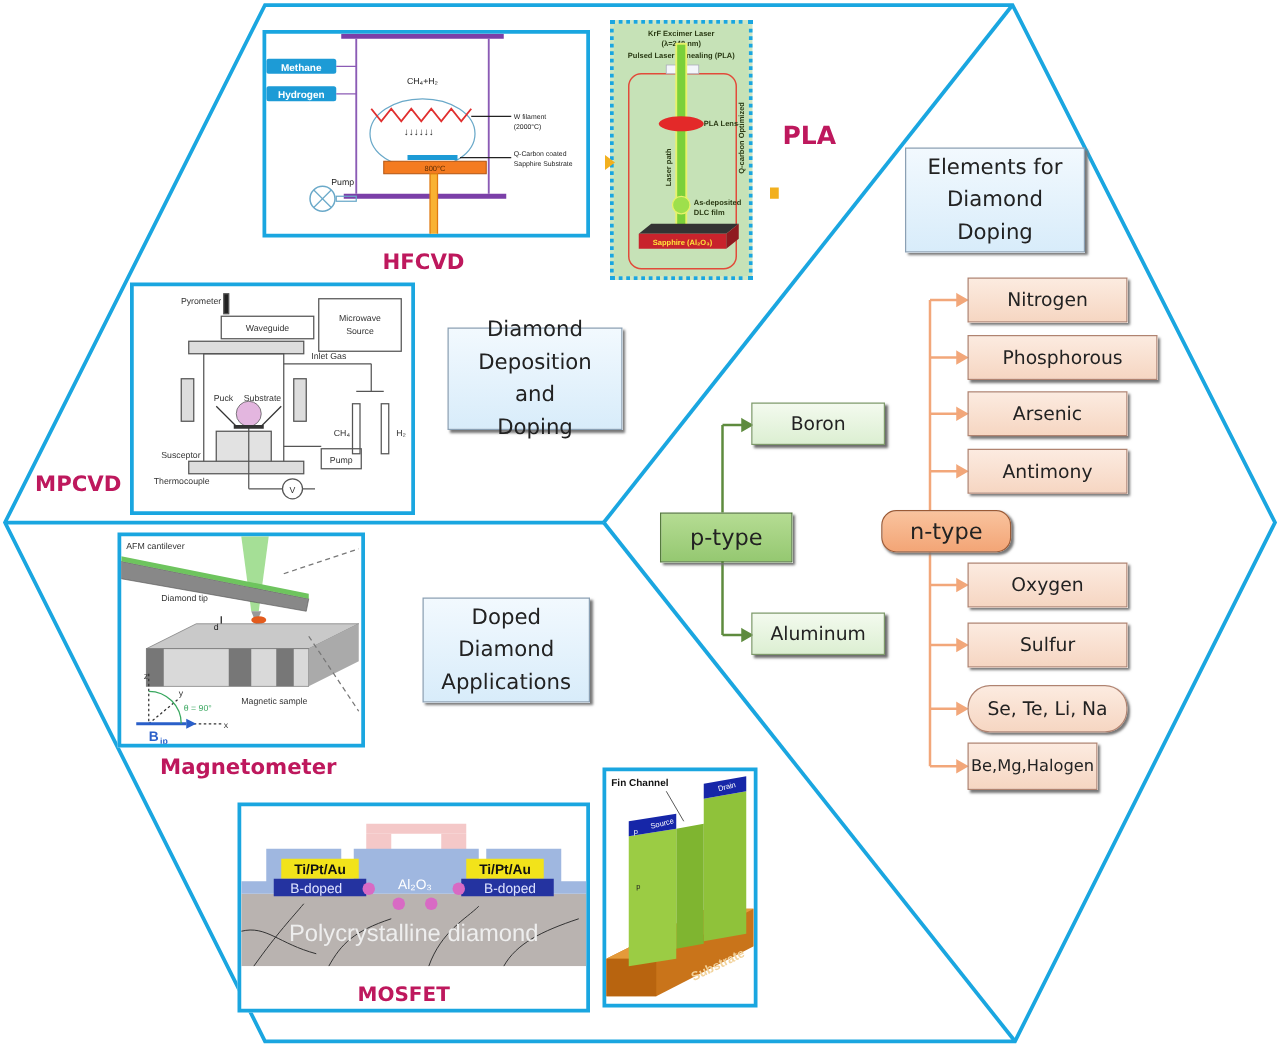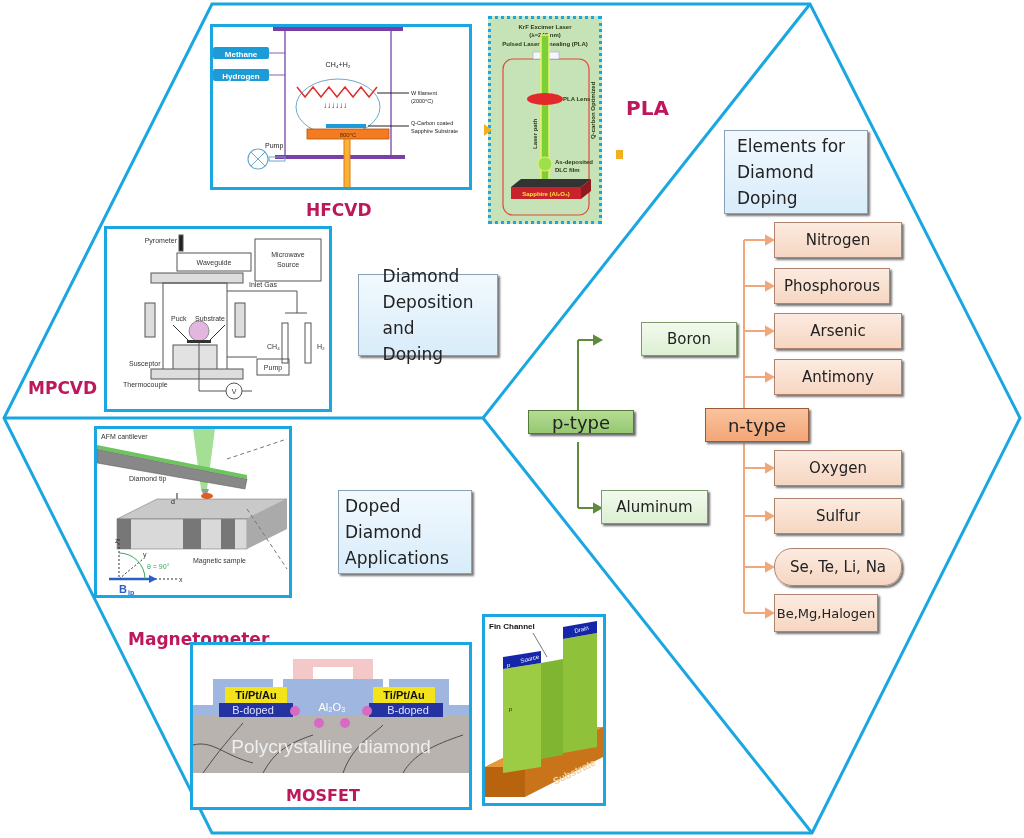--- a/index.html
+++ b/index.html
@@ -1,21 +1,21 @@
 <!DOCTYPE html>
 <html><head>
 <meta charset="utf-8">
 <style>
   html,body{margin:0;padding:0;background:#fff;}
   body{width:1024px;height:838px;position:relative;overflow:hidden;font-family:"Liberation Sans",sans-serif;}
   #frame{position:absolute;left:0;top:0;width:1024px;height:838px;}
   .abs{position:absolute;}
   .panel{position:absolute;border:3px solid #1aa6e0;background:#fff;box-sizing:border-box;}
   .caption{position:absolute;font-family:"DejaVu Sans",sans-serif;font-weight:bold;color:#be185d;white-space:nowrap;}
-  .bluebox{position:absolute;background:linear-gradient(#f2f9fe,#d8ecfa);border:1px solid #8aa0b4;box-shadow:2px 2px 2px #777;color:#222;text-align:left;font-family:"DejaVu Sans",sans-serif;font-size:17px;line-height:26px;display:flex;align-items:center;justify-content:center;box-sizing:border-box;margin-top:12px;}
+  .bluebox{position:absolute;background:linear-gradient(#f2f9fe,#d8ecfa);border:1px solid #8aa0b4;box-shadow:2px 2px 2px #777;color:#222;text-align:center;font-family:"DejaVu Sans",sans-serif;font-size:17px;line-height:26px;display:flex;align-items:center;justify-content:center;box-sizing:border-box;}
   .gbox{position:absolute;background:linear-gradient(#f3faee,#dcefd2);border:1px solid #7d9a6a;box-shadow:2px 2px 2px #6d6d6d;color:#222;font-family:"DejaVu Sans",sans-serif;font-size:15px;display:flex;align-items:center;justify-content:center;box-sizing:border-box;}
   .gmain{background:linear-gradient(#b5dc93,#95c871);font-size:18px;border-color:#557a3e;}
   .obox{position:absolute;background:linear-gradient(#fcebe0,#f6d6c2);border:1px solid #b08370;box-shadow:2px 2px 2px #777;color:#222;font-family:"DejaVu Sans",sans-serif;font-size:15px;display:flex;align-items:center;justify-content:center;box-sizing:border-box;white-space:nowrap;}
   .omain{background:linear-gradient(#f9c39e,#f3a576);font-size:18px;border-color:#9a5a36;}
   svg text{font-family:"Liberation Sans",sans-serif;}
 </style>
 </head>
 <body>
 
 <svg id="frame" viewBox="0 0 1024 838">
@@ -168,21 +168,21 @@
     <text x="4" y="10" font-size="7" fill="#333">AFM cantilever</text>
     <text x="96" y="134" font-size="7" fill="#333">Magnetic sample</text>
     <text x="50" y="140" font-size="7" fill="#3aa860">θ = 90°</text>
     <text x="18" y="114" font-size="7" fill="#333">z</text>
     <text x="46" y="128" font-size="7" fill="#333">y</text>
     <text x="82" y="153" font-size="7" fill="#333">x</text>
     <text x="22" y="164" font-size="11" fill="#2a5fc9" font-weight="bold">B</text>
     <text x="31" y="166" font-size="7" fill="#2a5fc9" font-weight="bold">ip</text>
   </svg>
 </div>
-<div class="caption" style="left:128px;top:629px;font-size:17px;">Magnetometer</div>
+<div class="caption" style="left:128px;top:604px;font-size:17px;">Magnetometer</div>
 
 <div class="panel" style="left:190px;top:642px;width:282px;height:168px;">
   <svg width="276" height="128" viewBox="0 0 276 128">
     <rect x="0" y="70" width="276" height="58" fill="#b9b3b0"></rect>
     <path d="M10,128 C30,100 40,90 50,78 M70,128 C80,110 90,100 120,90 M150,128 C160,100 180,90 190,80 M210,128 C220,110 240,100 270,90 M0,100 C20,95 30,110 60,118" stroke="#333" stroke-width="0.8" fill="none"></path>
     <polygon points="100,22 100,14 180,14 180,22" fill="#f4c8c8"></polygon>
     <rect x="100" y="22" width="20" height="20" fill="#f4c8c8"></rect>
     <rect x="160" y="22" width="20" height="20" fill="#f4c8c8"></rect>
     <rect x="90" y="34" width="100" height="36" fill="#9fb7e0"></rect>
     <path d="M0,70 L0,60 L20,60 L20,34 L80,34 L80,70 Z" fill="#9fb7e0"></path>
@@ -251,38 +251,38 @@
       <polygon points="766,512 773,516 766,520"></polygon>
       <line x1="744" y1="567" x2="766" y2="567"></line>
       <polygon points="766,563 773,567 766,571"></polygon>
       <line x1="744" y1="613" x2="766" y2="613"></line>
       <polygon points="766,609 773,613 766,617"></polygon>
       <line x1="744" y1="240" x2="744" y2="408"></line>
       <line x1="744" y1="442" x2="744" y2="613"></line>
     </g>
 </svg>
 
-<div class="gbox gmain" style="left:528px;top:410px;width:106px;height:24px;">
+<div class="gbox gmain" style="left:528px;top:410px;width:106px;height:40px;">
     <span>p-type</span>
   </div>
-<div class="gbox" style="left:601px;top:322px;width:96px;height:34px;margin-left:40px;">
+<div class="gbox" style="left:601px;top:322px;width:107px;height:34px;">
     <span>Boron</span>
   </div>
 <div class="gbox" style="left:601px;top:490px;width:107px;height:34px;">
     <span>Aluminum</span>
   </div>
 
-<div class="obox omain" style="left:705px;top:408px;width:104px;height:34px;">
+<div class="obox omain" style="left:705px;top:408px;width:104px;height:34px;border-radius:12px;">
     <span>n-type</span>
   </div>
 <div id="n-list">
     <div class="obox" style="left: 774px; top: 222px; width: 128px; height: 36px;">
       <span>Nitrogen</span>
     </div>
-    <div class="obox" style="left: 774px; top: 268px; width: 116px; height: 36px;">
+    <div class="obox" style="left: 774px; top: 268px; width: 152px; height: 36px;">
       <span>Phosphorous</span>
     </div>
     <div class="obox" style="left: 774px; top: 313px; width: 128px; height: 36px;">
       <span>Arsenic</span>
     </div>
     <div class="obox" style="left: 774px; top: 359px; width: 128px; height: 36px;">
       <span>Antimony</span>
     </div>
     <div class="obox" style="left: 774px; top: 450px; width: 128px; height: 36px;">
       <span>Oxygen</span>

